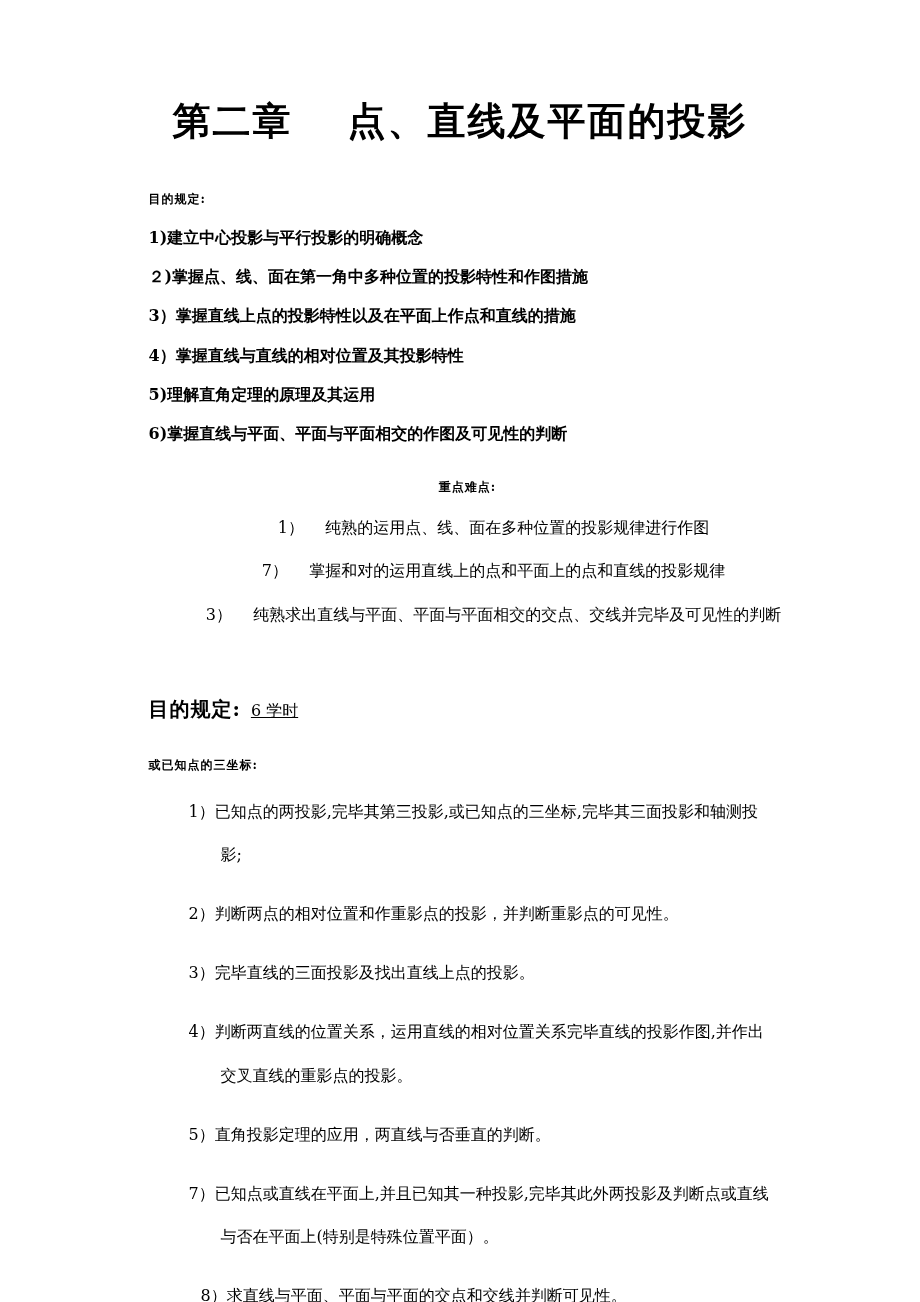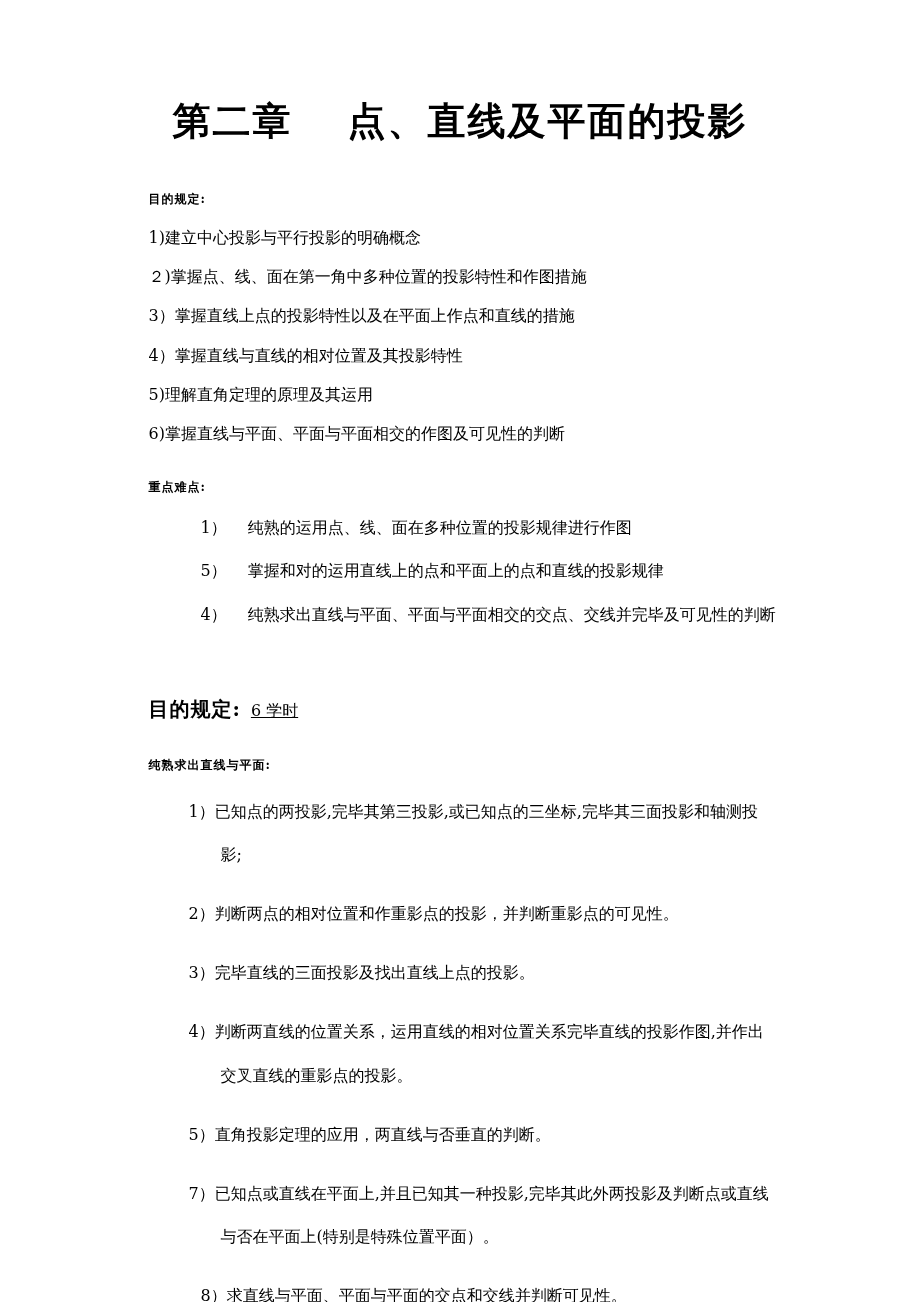--- a/index.html
+++ b/index.html
@@ -29,28 +29,29 @@
   .section-heading {
     font-size: 12px;
     font-weight: 700;
     letter-spacing: 1px;
     margin: 0 0 10px 0;
   }
   .goals .item {
     font-size: 16px;
     line-height: 2.45;
     margin: 0;
+    font-weight: bold;
   }
   .g0 { margin-left: 85px; }
   .g1 { margin-left: 72px; }
   .g2 { margin-left: 103px; }
   .g3 { margin-left: 58px; }
   .g4 { margin-left: 80px; }
   .g5 { margin-left: 98px; }
-  .keypoints { margin-top: 26px; }
+  .keypoints { margin-top: 26px; text-align: center; }
   .keypoints .item {
     font-size: 16px;
     line-height: 2.7;
     margin: 0;
     margin-left: 52px;
   }
   .hours-line {
     margin-top: 60px;
     font-size: 16px;
   }
@@ -90,30 +91,30 @@
     <p class="item g1">２)掌握点、线、面在第一角中多种位置的投影特性和作图措施</p>
     <p class="item g2">3）掌握直线上点的投影特性以及在平面上作点和直线的措施</p>
     <p class="item g3">4）掌握直线与直线的相对位置及其投影特性</p>
     <p class="item g4">5)理解直角定理的原理及其运用</p>
     <p class="item g5">6)掌握直线与平面、平面与平面相交的作图及可见性的判断</p>
   </div>
 
   <div class="section keypoints">
     <h2 class="section-heading">重点难点:</h2>
     <p class="item">1）　 纯熟的运用点、线、面在多种位置的投影规律进行作图</p>
-    <p class="item">5）　 掌握和对的运用直线上的点和平面上的点和直线的投影规律</p>
-    <p class="item">4）　 纯熟求出直线与平面、平面与平面相交的交点、交线并完毕及可见性的判断</p>
+    <p class="item">7）　 掌握和对的运用直线上的点和平面上的点和直线的投影规律</p>
+    <p class="item">3）　 纯熟求出直线与平面、平面与平面相交的交点、交线并完毕及可见性的判断</p>
   </div>
 
   <div class="hours-line">
     <h2 class="section-heading">目的规定:</h2><span class="hours-value">6 学时</span>
   </div>
 
   <div class="section exercises">
-    <h2 class="section-heading">纯熟求出直线与平面:</h2>
+    <h2 class="section-heading">或已知点的三坐标:</h2>
     <p class="item e0">1）已知点的两投影,完毕其第三投影,或已知点的三坐标,完毕其三面投影和轴测投影;</p>
     <p class="item e1">2）判断两点的相对位置和作重影点的投影，并判断重影点的可见性。</p>
     <p class="item e2">3）完毕直线的三面投影及找出直线上点的投影。</p>
     <p class="item e3">4）判断两直线的位置关系，运用直线的相对位置关系完毕直线的投影作图,并作出交叉直线的重影点的投影。</p>
     <p class="item e4">5）直角投影定理的应用，两直线与否垂直的判断。</p>
     <p class="item e6">7）已知点或直线在平面上,并且已知其一种投影,完毕其此外两投影及判断点或直线与否在平面上(特别是特殊位置平面）。</p>
     <p class="item e7">8）求直线与平面、平面与平面的交点和交线并判断可见性。</p>
   </div>
 
 </div>

